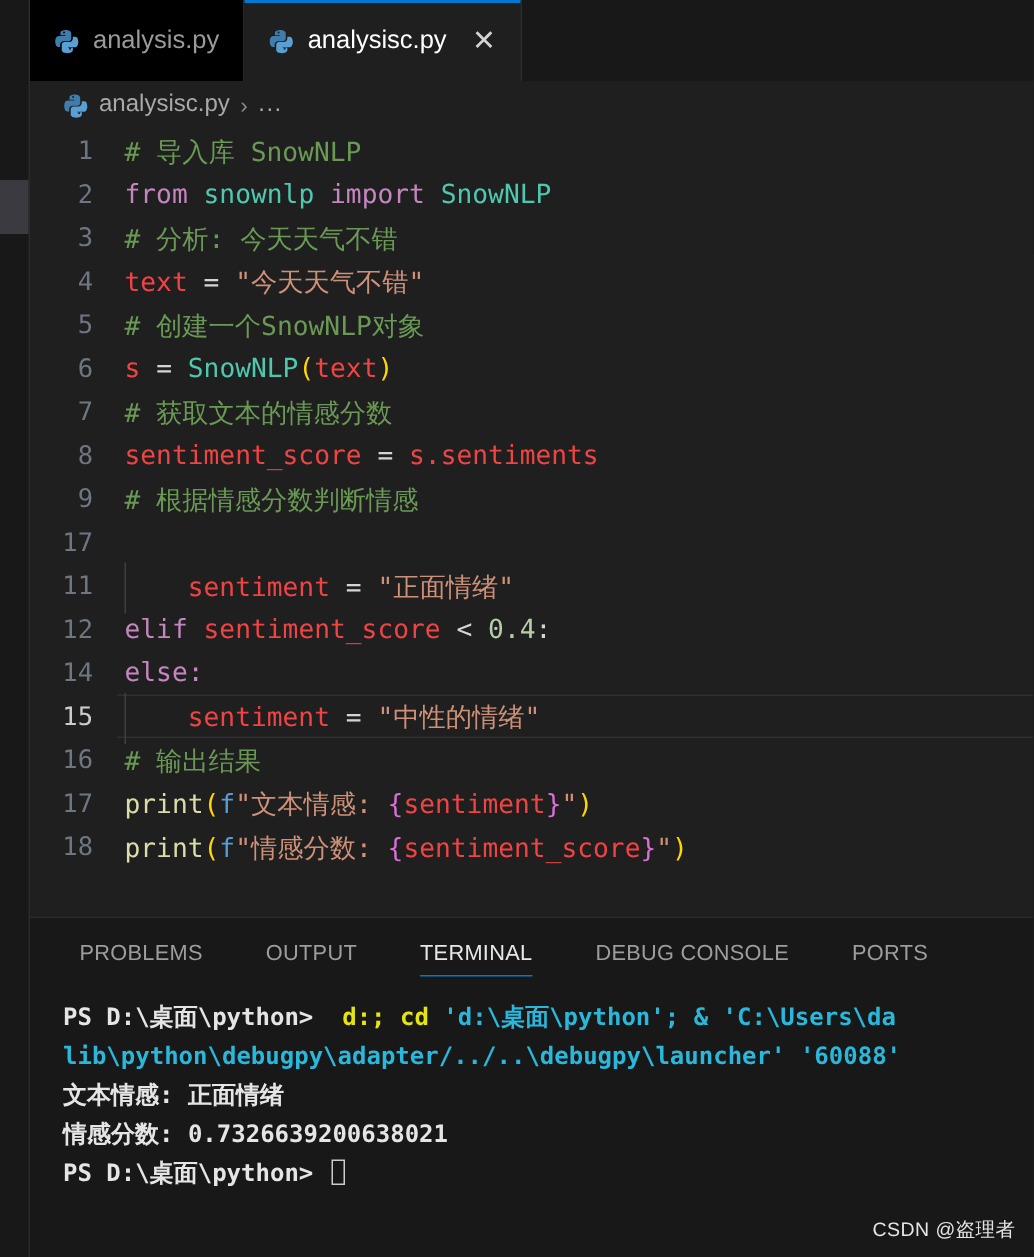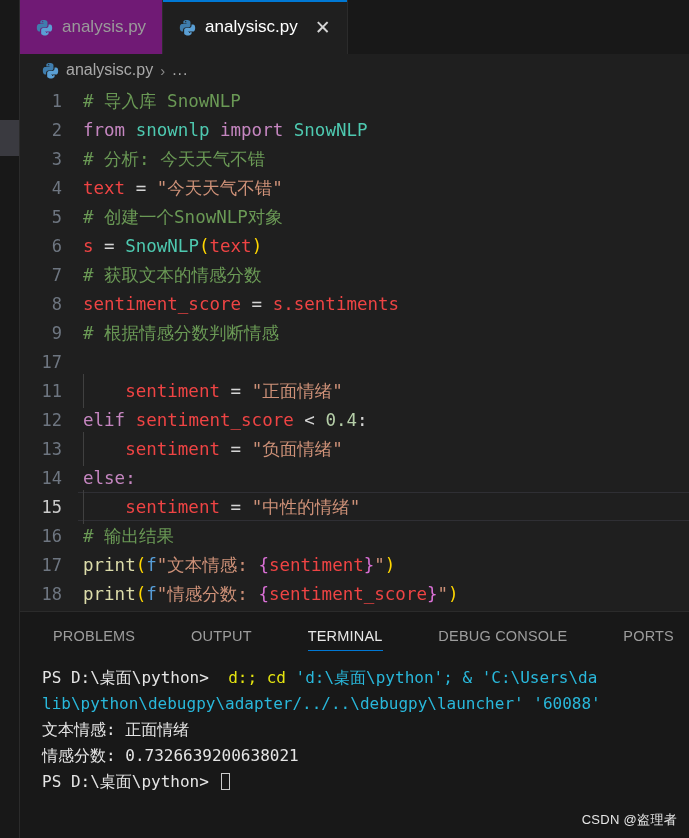--- a/index.html
+++ b/index.html
@@ -24,21 +24,21 @@
   
   .tabbar {
     position: absolute; left: 20px; top: 0; width: 669px; height: 54px;
     background: #181818; display: flex; align-items: stretch;
   }
   .tab {
     display: flex; align-items: center; gap: 9px;
     padding: 0 16px; height: 54px; position: relative;
     font-size: 17px; cursor: pointer; white-space: nowrap;
   }
-  .tab.inactive { background: #701a75; color: #9a9a9a; border-right: 1px solid #2b2b2b; }
+  .tab.inactive { background: #000000; color: #9a9a9a; border-right: 1px solid #2b2b2b; }
   .tab.active {
     background: #1f1f1f; color: #ffffff;
     border-right: 1px solid #2b2b2b;
   }
   .tab.active::before {
     content: ""; position: absolute; left: 0; right: 0; top: 0; height: 2px;
     background: #0078d4;
   }
   .py-icon { width: 17px; height: 17px; flex: 0 0 auto; display: block; }
   .tab-close {
@@ -100,35 +100,35 @@
   .c-fn       { color: #dcdcaa; }
   .c-fstr     { color: #569cd6; }
 
   
   .panel {
     position: absolute; left: 20px; top: 611px; width: 669px; height: 227px;
     background: #181818; border-top: 1px solid #2b2b2b;
   }
   .panel-tabs {
     display: flex; align-items: center; gap: 12px; height: 47px;
-    padding-left: 18px; font-size: 14.5px; justify-content: space-between;
+    padding-left: 18px; font-size: 14.5px;
   }
   .ptab {
     position: relative; color: #9d9d9d; padding: 0 15px; height: 47px;
     display: flex; align-items: center; cursor: pointer; letter-spacing: 0.2px;
   }
   .ptab.active { color: #e7e7e7; }
   .ptab.active::after {
     content: ""; position: absolute; left: 15px; right: 15px; bottom: 8px;
     height: 1.5px; background: #0078d4;
   }
   .terminal {
     padding: 6px 0 0 22px;
     font-family: "DejaVu Sans Mono", monospace; font-size: 16px;
-    line-height: 26px; white-space: pre; overflow: hidden;
+    line-height: 26px; white-space: pre; overflow: hidden; font-weight: bold;
   }
   .t-white { color: #e5e5e5; }
   .t-cyan  { color: #29b8db; }
   .t-yellow{ color: #e5e510; }
   .cursor {
     display: inline-block; width: 9px; height: 17px;
     border: 1px solid #cccccc; vertical-align: -3px; margin-left: 2px;
   }
 
   
@@ -228,24 +228,20 @@
     <div class="code-line">
       <span class="ln">11</span>
       <span class="code-text"><span class="ind">    </span><span class="c-var">sentiment</span><span class="c-op"> </span><span class="c-op">=</span><span class="c-op"> </span><span class="c-string">"正面情绪"</span></span>
     </div>
 
     <div class="code-line">
       <span class="ln">12</span>
       <span class="code-text"><span class="c-control">elif</span><span class="c-op"> </span><span class="c-var">sentiment_score</span><span class="c-op"> </span><span class="c-op">&lt;</span><span class="c-op"> </span><span class="c-number">0.4</span><span class="c-op">:</span></span>
     </div>
 
-    <div class="code-line">
-      <span class="ln">13</span>
-      <span class="code-text"><span class="ind">    </span><span class="c-var">sentiment</span><span class="c-op"> </span><span class="c-op">=</span><span class="c-op"> </span><span class="c-string">"负面情绪"</span></span>
-    </div>
 
     <div class="code-line">
       <span class="ln">14</span>
       <span class="code-text"><span class="c-control">else:</span></span>
     </div>
 
     <div class="code-line active-line">
       <span class="ln">15</span>
       <span class="code-text"><span class="ind">    </span><span class="c-var">sentiment</span><span class="c-op"> </span><span class="c-op">=</span><span class="c-op"> </span><span class="c-string">"中性的情绪"</span></span>
     </div>

